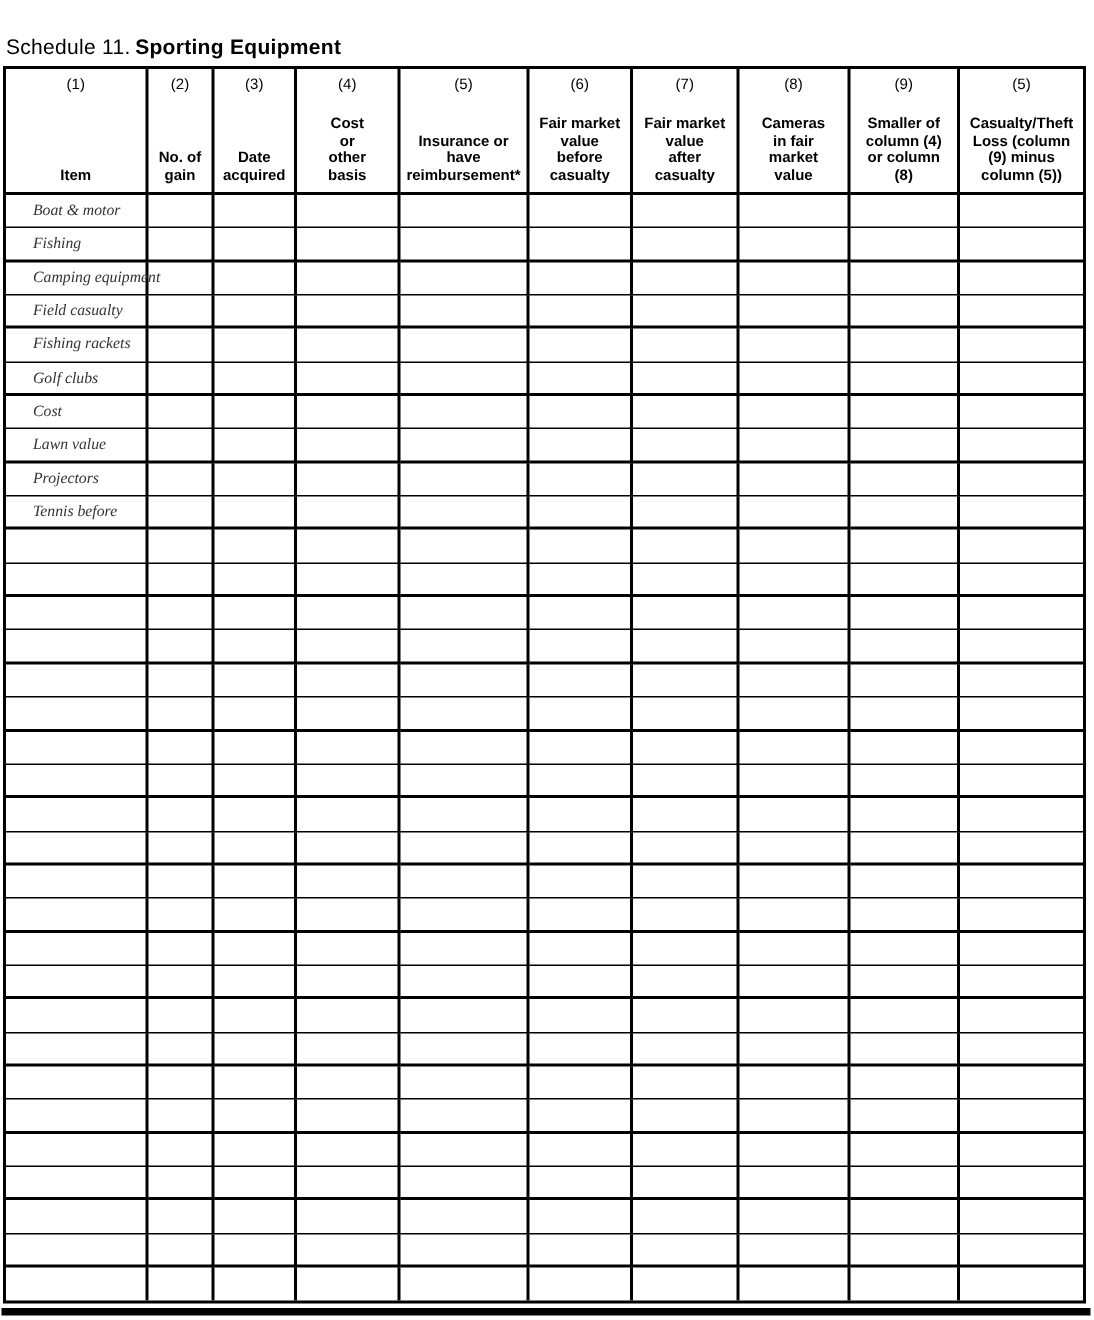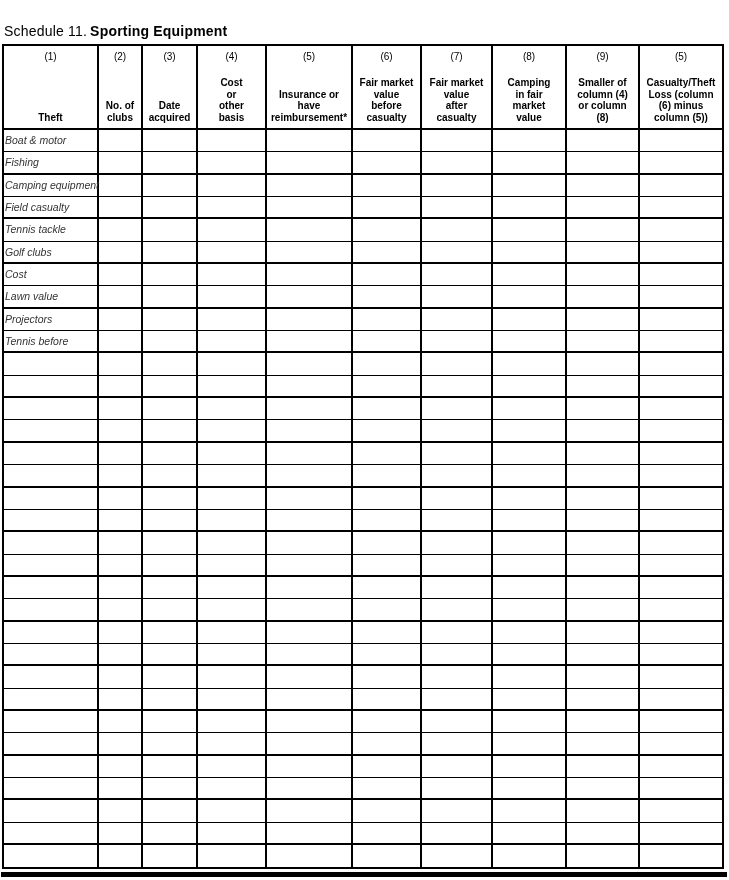--- a/index.html
+++ b/index.html
@@ -54,25 +54,25 @@
     font-weight: bold;
     line-height: 1.18;
     white-space: pre-line;
   }
   .cell { border-right: 2px solid #000; }
   .cell.lastcol { border-right: none; }
   .cell.thin  { border-bottom: 1px solid #000; }
   .cell.thick { border-bottom: 2px solid #000; }
   .cell.lastrow { border-bottom: none; }
   .item-cell {
-    font-family: Liberation Sans, sans-serif;
+    font-family: Liberation Serif, serif;
     font-style: italic;
     font-size: 10.5px;
     color: #333;
-    padding-left: 1px;
+    padding-left: 18px;
     line-height: 21px;
     white-space: nowrap;
   }
   .footnote {
     margin: 4px 0 0 8px;
     font-size: 10.5px;
     font-weight: bold;
     white-space: nowrap;
   }
   .heavy-rule {
@@ -88,26 +88,26 @@
 
 <div class="page">
 
   <div class="title">
     <span>Schedule 11.</span><span class="bold">Sporting Equipment</span>
   </div>
 
   <div class="grid" id="grid">
     <div class="hcell">
       <div class="colnum">(1)</div>
-      <div class="collabel">Theft</div>
+      <div class="collabel">Item</div>
     </div>
     <div class="hcell">
       <div class="colnum">(2)</div>
       <div class="collabel">No. of
-clubs</div>
+gain</div>
     </div>
     <div class="hcell">
       <div class="colnum">(3)</div>
       <div class="collabel">Date
 acquired</div>
     </div>
     <div class="hcell">
       <div class="colnum">(4)</div>
       <div class="collabel">Cost
 or
@@ -129,37 +129,37 @@
     </div>
     <div class="hcell">
       <div class="colnum">(7)</div>
       <div class="collabel">Fair market
 value
 after
 casualty</div>
     </div>
     <div class="hcell">
       <div class="colnum">(8)</div>
-      <div class="collabel">Camping
+      <div class="collabel">Cameras
 in fair
 market
 value</div>
     </div>
     <div class="hcell">
       <div class="colnum">(9)</div>
       <div class="collabel">Smaller of
 column (4)
 or column
 (8)</div>
     </div>
     <div class="hcell lastcol">
       <div class="colnum">(5)</div>
       <div class="collabel">Casualty/Theft
 Loss (column
-(6) minus
+(9) minus
 column (5))</div>
     </div>
 
   <div class="cell thin item-cell">Boat &amp; motor</div>
       <div class="cell thin"></div>
       <div class="cell thin"></div>
       <div class="cell thin"></div>
       <div class="cell thin"></div>
       <div class="cell thin"></div>
       <div class="cell thin"></div>
@@ -189,21 +189,21 @@
       <div class="cell thick item-cell">Field casualty</div>
       <div class="cell thick"></div>
       <div class="cell thick"></div>
       <div class="cell thick"></div>
       <div class="cell thick"></div>
       <div class="cell thick"></div>
       <div class="cell thick"></div>
       <div class="cell thick"></div>
       <div class="cell thick"></div>
       <div class="cell lastcol thick"></div>
-      <div class="cell thin item-cell">Tennis tackle</div>
+      <div class="cell thin item-cell">Fishing rackets</div>
       <div class="cell thin"></div>
       <div class="cell thin"></div>
       <div class="cell thin"></div>
       <div class="cell thin"></div>
       <div class="cell thin"></div>
       <div class="cell thin"></div>
       <div class="cell thin"></div>
       <div class="cell thin"></div>
       <div class="cell lastcol thin"></div>
       <div class="cell thick item-cell">Golf clubs</div>

